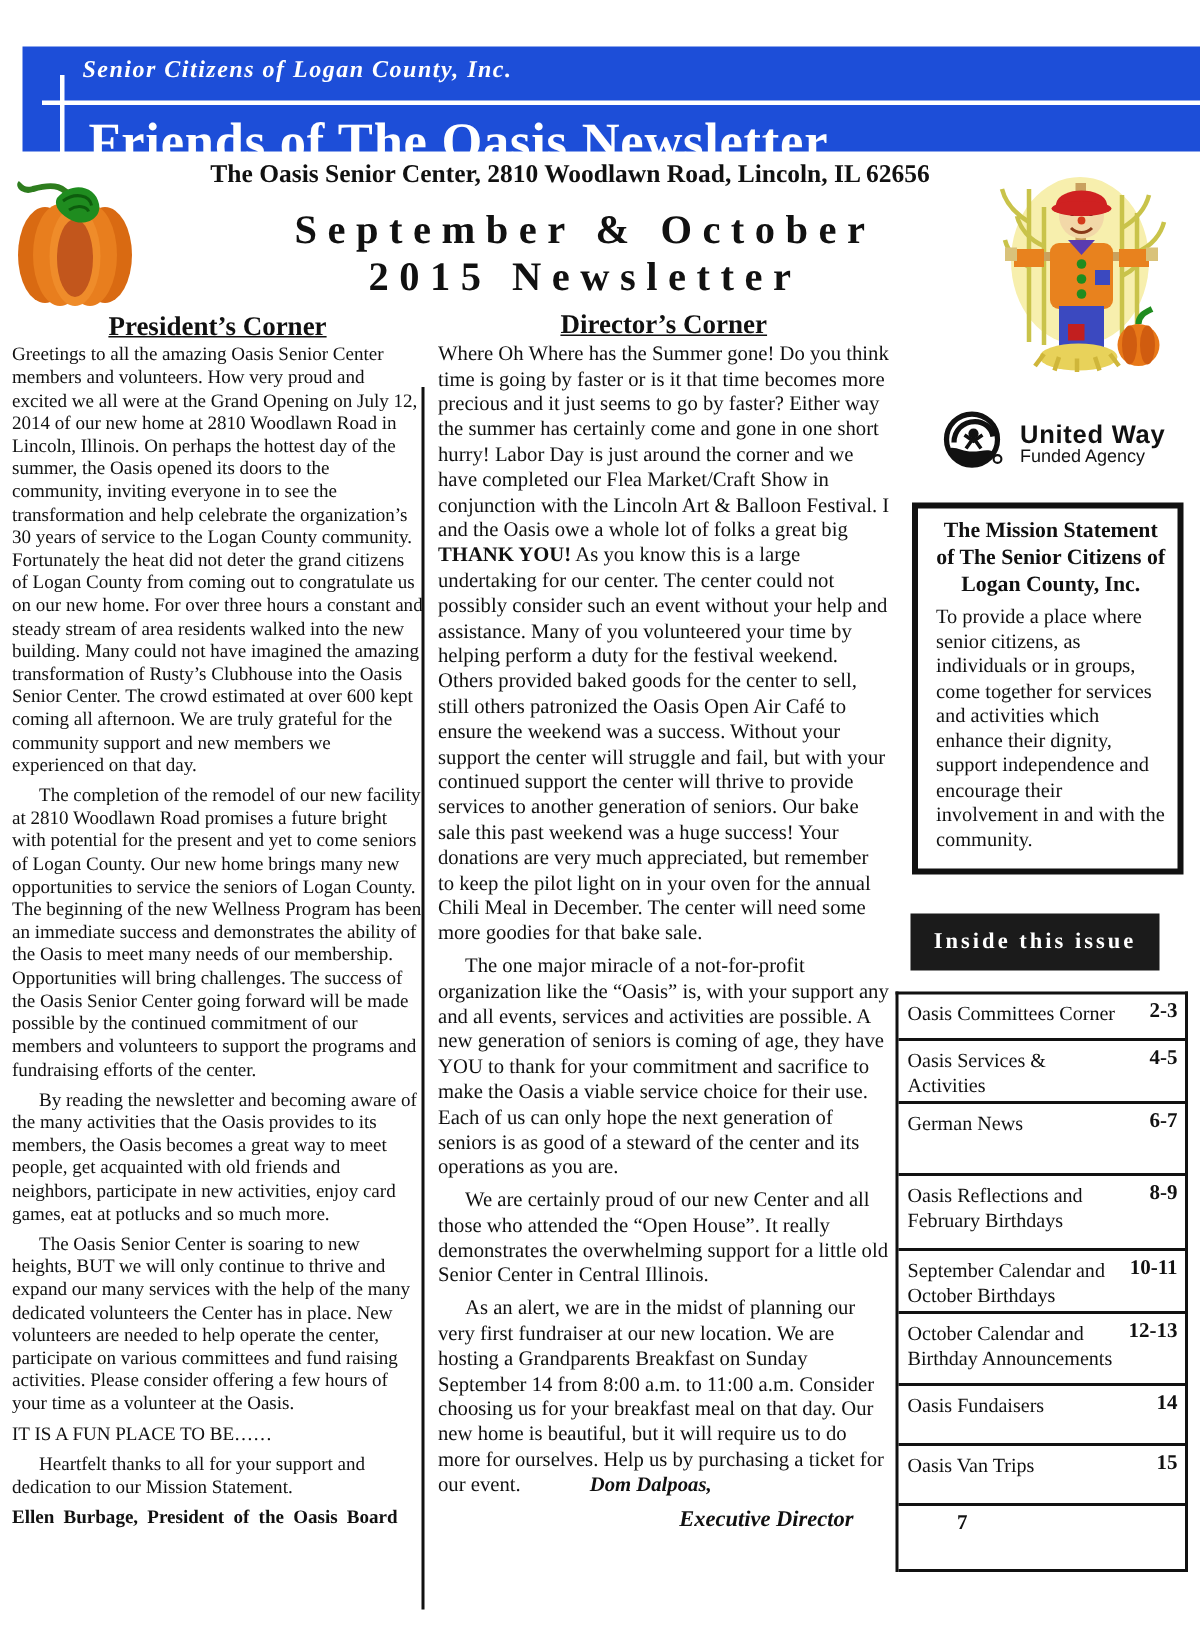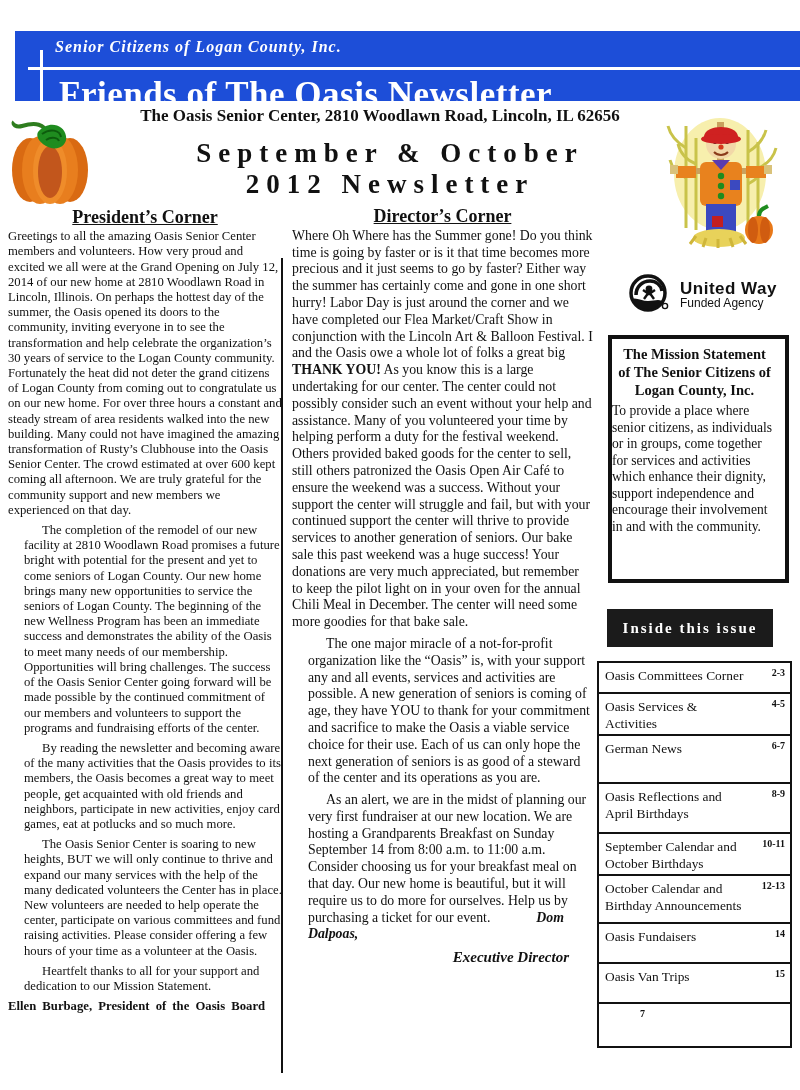--- a/index.html
+++ b/index.html
@@ -32,48 +32,48 @@
   .pumpkin { position:absolute; left:8px; top:112px; }
   .scarecrow { position:absolute; left:656px; top:108px; }
   
   .col-heading { font-size:18px; font-weight:bold; text-decoration:underline; text-align:center; }
   .left-col  { position:absolute; left:8px;  top:210px; width:274px; font-size:12.7px; line-height:15.2px; }
   .left-col .col-heading { margin-bottom:4px; }
   .mid-col   { position:absolute; left:292px; top:208px; width:301px; font-size:13.8px; line-height:16.8px; }
   .mid-col .col-heading { margin-bottom:3px; }
   .divider { position:absolute; left:281px; top:258px; width:2px; height:815px; background:#111; }
   p.body-par { margin-bottom:5px; }
-  p.indent { text-indent:18px;margin-left:16px; }
+  p.indent { text-indent:18px; }
   .signature-bold { font-weight:bold; word-spacing:3px; margin-top:3px; }
   .sig-name { font-weight:bold; font-style:italic; margin-left:46px; }
   .sig-title { font-weight:bold; font-style:italic; text-align:right; padding-right:24px; margin-top:6px; font-size:15px; }
   
   .uw { position:absolute; left:628px; top:273px; width:160px; }
   .uw-row { display:flex; align-items:center; }
   .uw-text { margin-left:6px; font-family:"Liberation Sans", sans-serif; }
   .uw-name { font-size:17px; font-weight:bold; letter-spacing:0.5px; line-height:17px; }
   .uw-sub  { font-size:12px; line-height:13px; }
   .mission {
     position:absolute; left:608px; top:335px; width:181px; height:248px;
-    border:4px solid #111; padding:6px 8px 4px 0; background:#fff;
+    border:4px solid #111; padding:6px 8px 4px 12px; background:#fff;
   }
   .mission-title { font-weight:bold; font-size:14.5px; text-align:center; line-height:18px; margin-bottom:4px; }
   .mission-body { font-size:13.6px; line-height:16.5px; }
   .inside-box {
     position:absolute; left:607px; top:609px; width:166px; height:38px;
     background:#1b1b1b; color:#fff; display:flex; align-items:center; justify-content:center;
     font-size:15px; font-weight:bold; letter-spacing:2px;
   }
   .toc {
     position:absolute; left:597px; top:661px; width:195px;
     border:2px solid #111; border-bottom:none; background:#fff;
   }
   .toc-row { display:flex; border-bottom:2px solid #111; padding:4px 5px 2px 6px; }
   .toc-label { flex:1; font-size:13.4px; line-height:17px; }
-  .toc-pages { width:40px; text-align:right; font-size:10px; font-weight:bold; }
+  .toc-pages { width:40px; text-align:right; font-size:14px; font-weight:bold; }
   .toc-row:nth-child(1){ min-height:31px; }
   .toc-row:nth-child(2){ min-height:35px; }
   .toc-row:nth-child(3){ min-height:48px; }
   .toc-row:nth-child(4){ min-height:50px; }
   .toc-row:nth-child(5){ min-height:41px;justify-content:flex-end; }
   .toc-row:nth-child(6){ min-height:48px; }
   .toc-row:nth-child(7){ min-height:40px; }
   .toc-row:nth-child(8){ min-height:40px; }
   .toc-row:nth-child(9){ min-height:44px; }
   .toc-row:nth-child(9) .toc-label span { display:block; margin-bottom:4px; }
@@ -86,21 +86,21 @@
   <div class="band">
     <div class="band-org">Senior Citizens of Logan County, Inc.</div>
     <div class="band-hline"></div>
     <div class="band-vline"></div>
     <div class="band-title">Friends of The Oasis Newsletter</div>
   </div>
 
   <div class="address">The Oasis Senior Center,  2810 Woodlawn Road,  Lincoln, IL  62656</div>
   <div class="issue-title">
     <div>September &amp; October</div>
-    <div>2012 Newsletter</div>
+    <div>2015 Newsletter</div>
   </div>
 
   <div class="pumpkin">
     <svg width="84" height="96" viewBox="0 0 84 96">
       <path d="M40 22 C36 12 28 10 14 14 C8 16 4 12 6 10" fill="none" stroke="#2e7d1e" stroke-width="4"></path>
       <ellipse cx="16" cy="86" rx="14" ry="8" fill="none"></ellipse>
       <ellipse cx="22" cy="58" rx="18" ry="32" fill="#d96a12"></ellipse>
       <ellipse cx="62" cy="58" rx="18" ry="32" fill="#d96a12"></ellipse>
       <ellipse cx="32" cy="58" rx="18" ry="34" fill="#e87e1e"></ellipse>
       <ellipse cx="52" cy="58" rx="18" ry="34" fill="#e87e1e"></ellipse>
@@ -147,30 +147,32 @@
       <path d="M103 108 C103 102 108 100 112 98" stroke="#1f8c1f" stroke-width="4" fill="none"></path>
     </svg>
   </div>
 
   <div class="left-col">
     <div class="col-heading">President’s Corner</div>
     <p class="body-par">Greetings to all the amazing Oasis Senior Center members and volunteers.  How very proud and excited we all were at the Grand Opening on July 12, 2014 of our new home at 2810 Woodlawn Road in Lincoln, Illinois.  On perhaps the hottest day of the summer, the Oasis opened its doors to the community, inviting everyone in to see the transformation and help celebrate the organization’s 30 years of service to the Logan County community. Fortunately the heat did not deter the grand citizens of Logan County from coming out to congratulate us on our new home.  For over three hours a constant and steady stream of area residents walked into the new building.  Many could not have imagined the amazing transformation of Rusty’s Clubhouse into the Oasis Senior Center. The crowd estimated at over 600 kept coming all afternoon. We are truly grateful for the community support and new members we experienced on that day.</p>
     <p class="body-par indent">The completion of the remodel of our new facility at 2810 Woodlawn Road promises a future bright with potential for the present and yet to come seniors of Logan County.  Our new home brings many new opportunities to service the seniors of Logan County.  The beginning of the new Wellness Program has been an immediate success and demonstrates the ability of the Oasis to meet many needs of our membership.  Opportunities will bring challenges.  The success of the Oasis Senior Center going forward will be made possible by the continued commitment of our members and volunteers to support the programs and fundraising efforts of the center.</p>
     <p class="body-par indent">By reading the newsletter and becoming aware of the many activities that the Oasis provides to its members, the Oasis becomes a great way to meet people, get acquainted with old friends and neighbors, participate in new activities, enjoy card games, eat at potlucks and so much more.</p>
     <p class="body-par indent">The Oasis Senior Center is soaring to new heights, BUT we will only continue to thrive and expand our many services with the help of the many dedicated volunteers the Center has in place. New volunteers are needed to help operate the center, participate on various committees and fund raising activities.  Please consider offering a few hours of your time as a volunteer at the Oasis.</p>
+    <p class="body-par">IT IS A FUN PLACE TO BE……</p>
     <p class="body-par indent">Heartfelt thanks to all for your support and dedication to our Mission Statement.</p>
     <p class="signature-bold">Ellen Burbage, President  of  the  Oasis Board</p>
   </div>
 
   <div class="divider"></div>
 
   <div class="mid-col">
     <div class="col-heading">Director’s Corner</div>
     <p class="body-par"><span>Where Oh Where has the Summer gone! Do you think time is going by faster or is it that time becomes more precious and it just seems to go by faster? Either way the summer has certainly come and gone in one short hurry! Labor Day is just around the corner and we have completed our Flea Market/Craft Show in conjunction with the Lincoln Art &amp; Balloon Festival. I and the Oasis owe a whole lot of folks a great big </span><b>THANK YOU!</b><span>  As you know this is a large  undertaking for our center.  The center could not possibly consider such an event without your help and assistance. Many of you volunteered your time by helping perform a duty for the festival weekend. Others provided baked goods for the center to sell, still others patronized the Oasis Open Air Café to ensure the weekend was a success. Without your support the center will struggle and fail, but with your continued support the center will thrive to provide services to another generation of seniors. Our bake sale this past weekend was a huge success!  Your donations are very much appreciated, but remember to keep the pilot light on in your oven for the annual Chili Meal in December. The center will need some more goodies for that bake sale.</span></p>
     <p class="body-par indent">The one major miracle of a not-for-profit organization like the “Oasis” is, with your support any and all events, services and activities are possible. A new generation of seniors is coming of age, they have YOU to thank for your commitment and sacrifice to make  the Oasis a viable service choice for their use. Each of us can only hope the next generation of  seniors is as good of a steward of  the center and its operations as you are.</p>
+    <p class="body-par indent">We are certainly proud of our new Center and all those who attended the “Open House”. It really demonstrates the overwhelming support for a little old Senior Center in Central Illinois.</p>
     <p class="body-par indent"><span>As an alert, we are in the midst of planning our very first fundraiser at our new location. We are hosting a Grandparents Breakfast on Sunday September 14 from 8:00 a.m. to 11:00 a.m. Consider choosing us for your breakfast meal on that day. Our new home is beautiful, but it will require us to do more for ourselves. Help us by purchasing a ticket for our event.</span><span class="sig-name">Dom Dalpoas,</span></p>
     <div class="sig-title">Executive Director</div>
   </div>
 
   <div class="uw">
     <div class="uw-row">
       <span>
         <svg width="46" height="40" viewBox="0 0 46 40">
           <circle cx="20" cy="20" r="17" fill="none" stroke="#111" stroke-width="3.5"></circle>
           <path d="M8 22 C8 14 14 8 22 8 C28 8 33 12 34 18" fill="none" stroke="#111" stroke-width="3.5"></path>
@@ -204,21 +206,21 @@
     </div>
     <div class="toc-row">
       <span class="toc-label">Oasis Services &amp; Activities</span>
       <span class="toc-pages">4-5</span>
     </div>
     <div class="toc-row">
       <span class="toc-label">German  News</span>
       <span class="toc-pages">6-7</span>
     </div>
     <div class="toc-row">
-      <span class="toc-label">Oasis Reflections and April Birthdays</span>
+      <span class="toc-label">Oasis Reflections and February Birthdays</span>
       <span class="toc-pages">8-9</span>
     </div>
     <div class="toc-row">
       <span class="toc-label">September Calendar and October Birthdays</span>
       <span class="toc-pages">10-11</span>
     </div>
     <div class="toc-row">
       <span class="toc-label">October Calendar and Birthday Announcements</span>
       <span class="toc-pages">12-13</span>
     </div>

